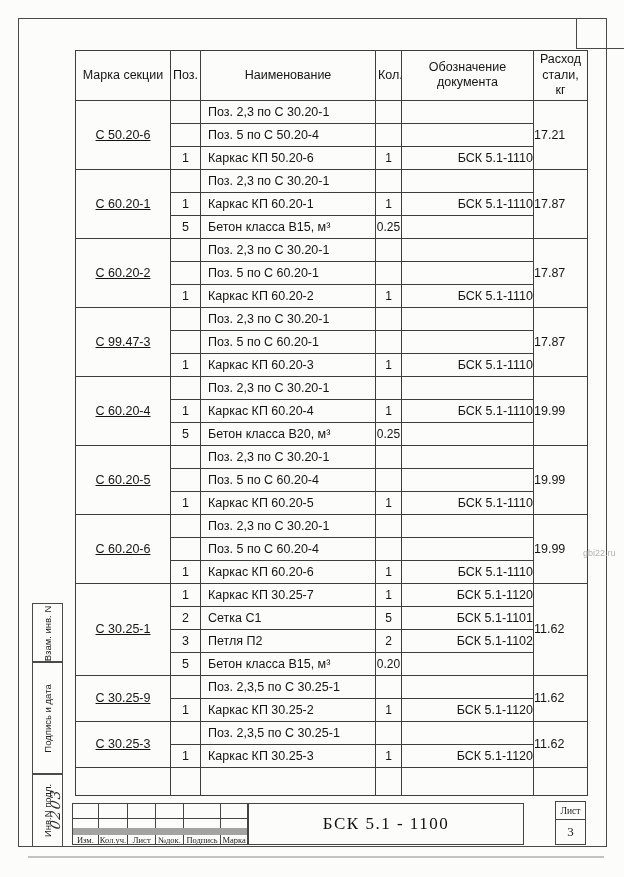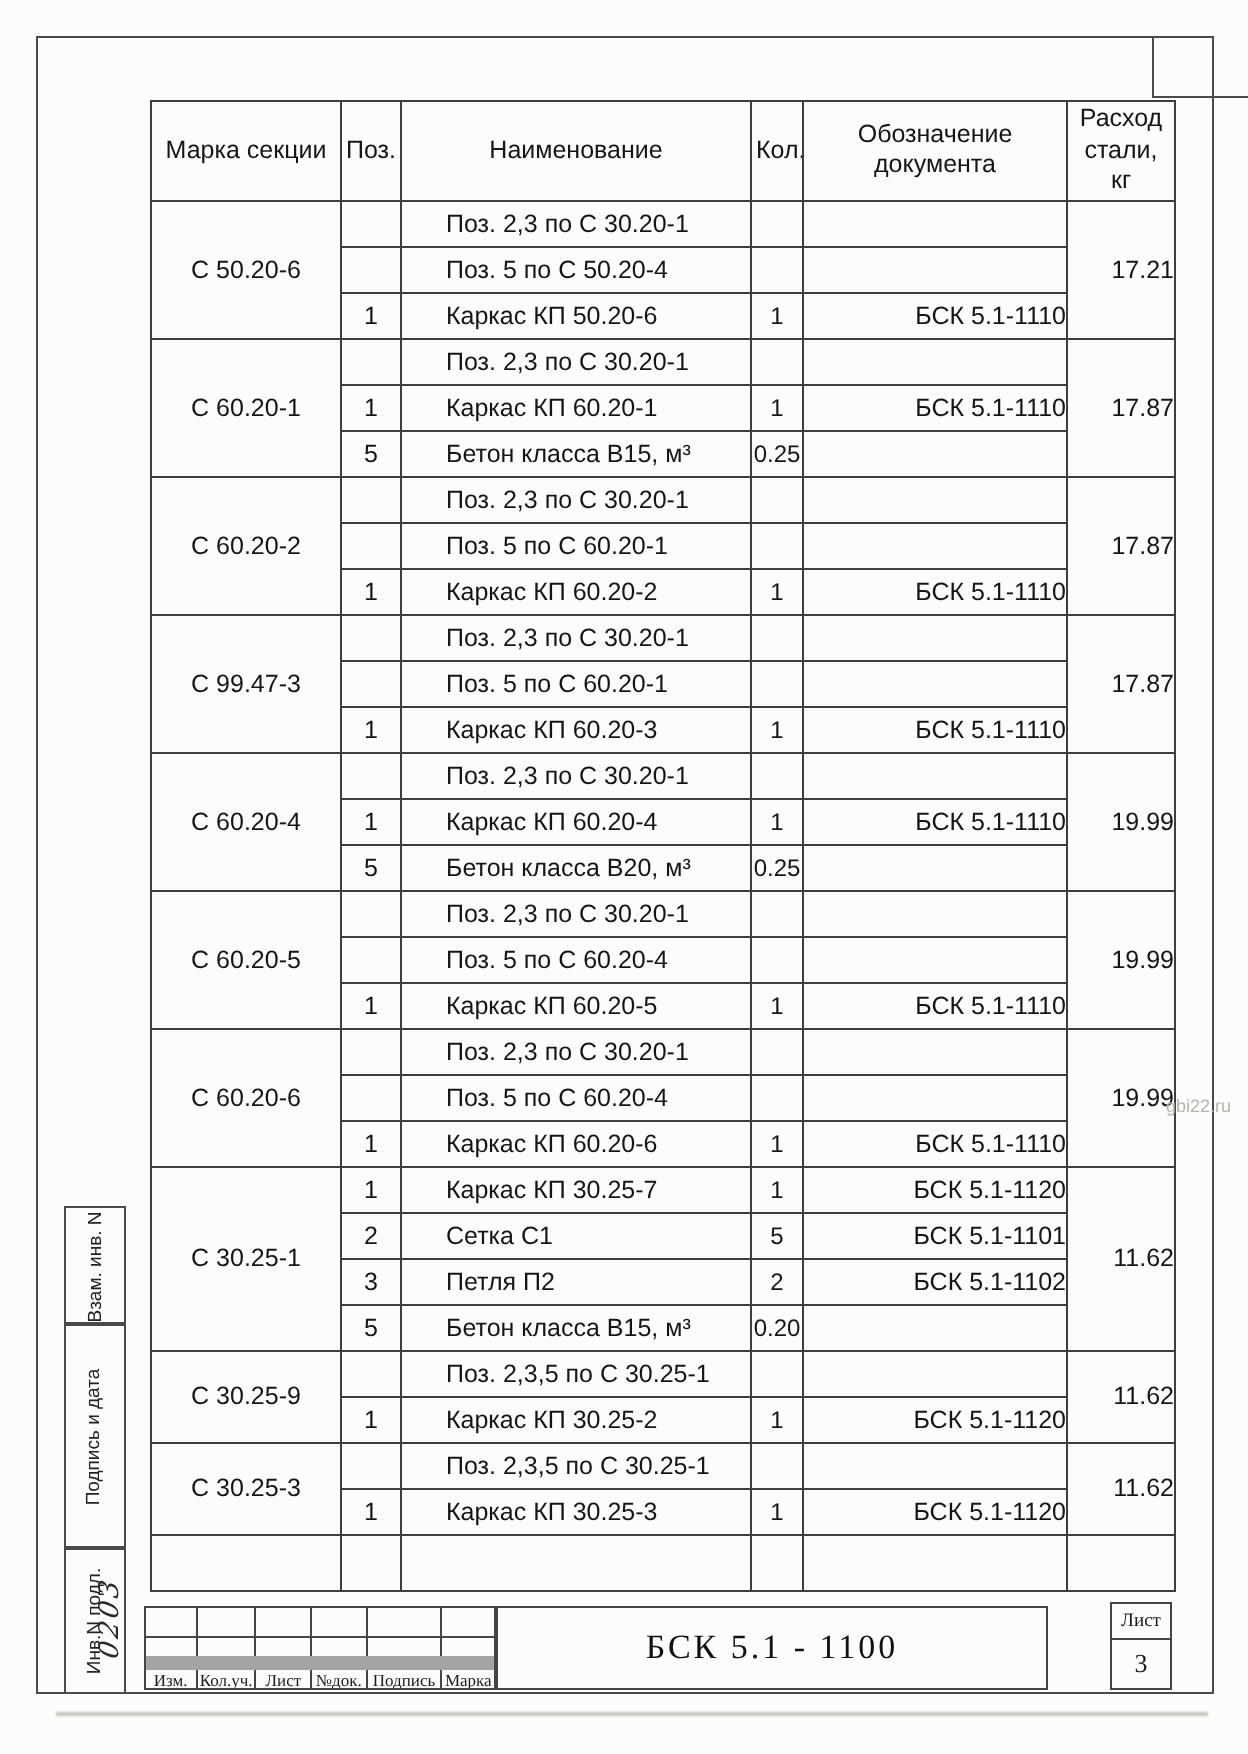--- a/index.html
+++ b/index.html
@@ -31,26 +31,26 @@
   }
   #spec-table th,#spec-table td{
     border:1px solid #3e3e3e;padding:0;overflow:hidden;white-space:nowrap;
   }
   #spec-table thead th{
     height:43px;font-weight:normal;white-space:normal;line-height:1.25;
     text-align:center;vertical-align:middle;padding:1px 2px;
   }
   #spec-table tbody tr{height:23px;}
   #spec-table tbody tr:last-child{height:28px;}
-  #spec-table td.mark{text-align:center;vertical-align:middle;}
+  #spec-table td.mark{text-align:center;vertical-align:middle;text-decoration:underline;}
   #spec-table td.pos{text-align:center;}
-  #spec-table td.name{text-align:left;padding-left:22px;}
+  #spec-table td.name{text-align:left;padding-left:7px;}
   #spec-table td.qty{text-align:center;font-size:12px;}
   #spec-table td.doc{text-align:right;}
-  #spec-table td.steel{text-align:right;vertical-align:middle;}
+  #spec-table td.steel{text-align:left;vertical-align:middle;}
   
   .vbox{
     position:absolute;left:32px;width:29px;border:1px solid #4a4a4a;
     display:flex;align-items:center;justify-content:center;
   }
   .vbox span{
     transform:rotate(-90deg);white-space:nowrap;font-size:9.5px;color:#222;
   }
   .vbox.b1{top:603px;height:58px;}
   .vbox.b2{top:661px;height:112px;}

